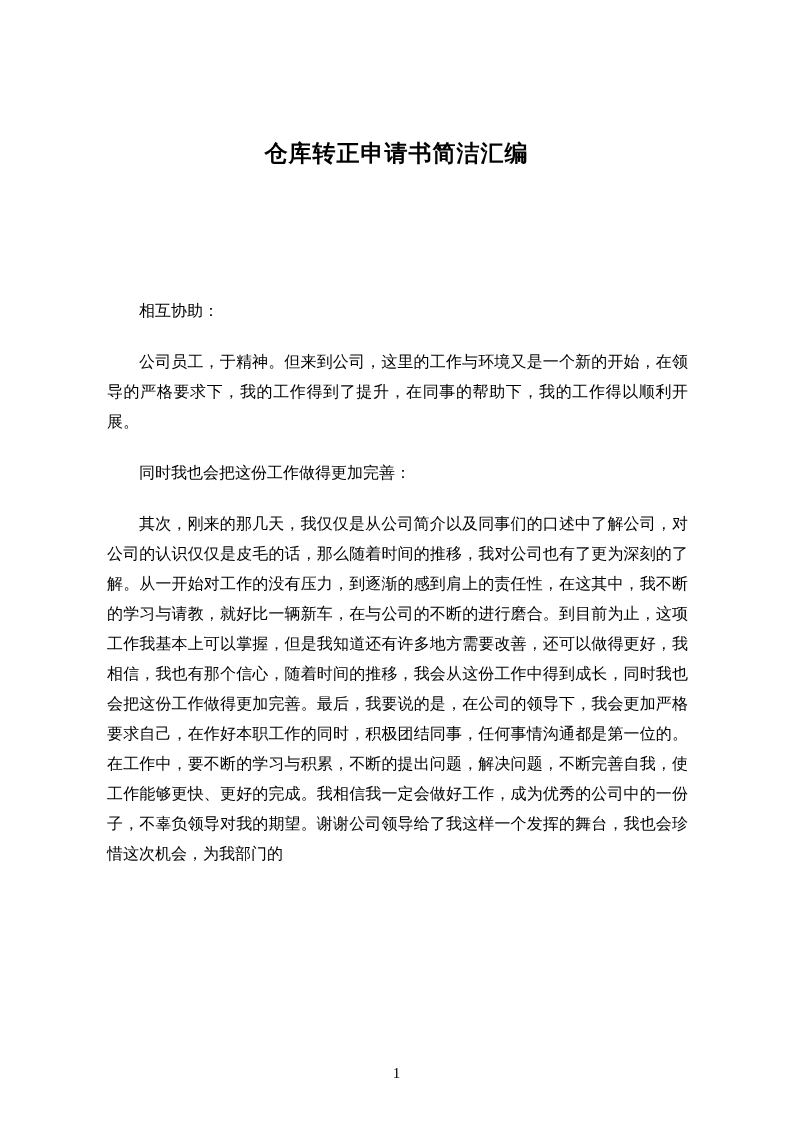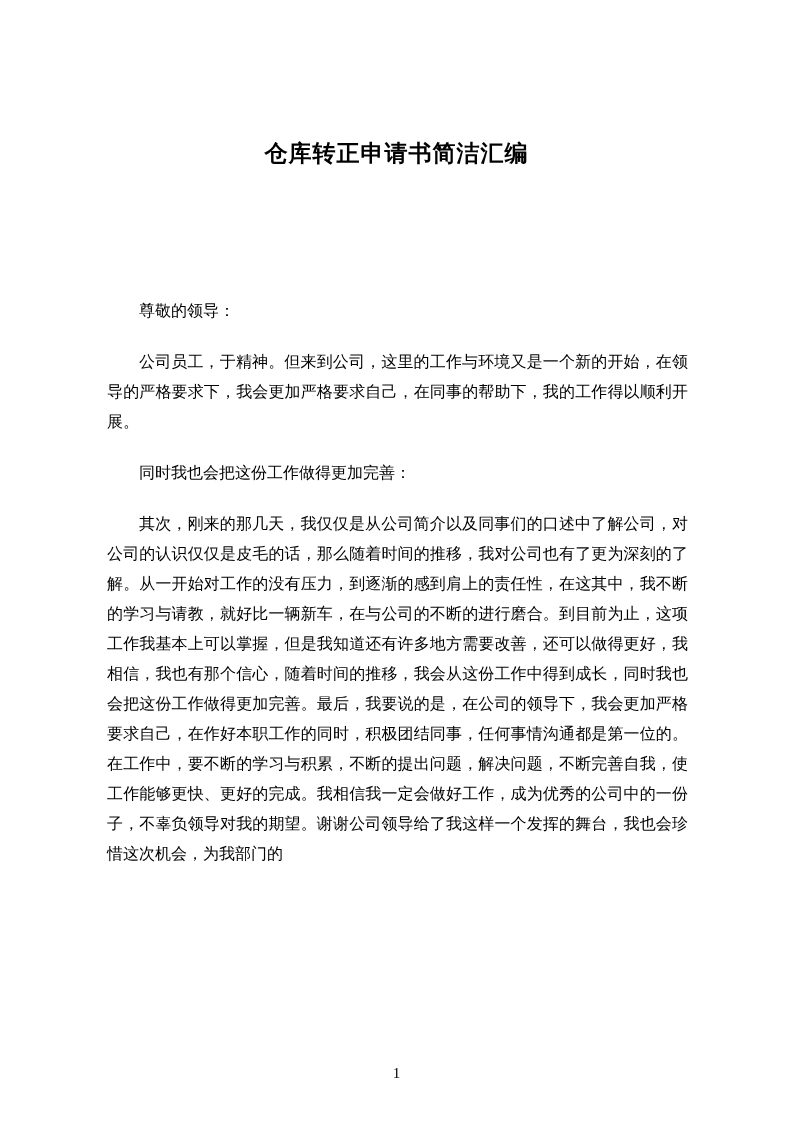--- a/index.html
+++ b/index.html
@@ -50,21 +50,21 @@
   }
 </style>
 </head>
 <body>
 
 <div class="page">
 
   <h1 class="doc-title">仓库转正申请书简洁汇编</h1>
 
   <div class="doc-body">
-    <p>尊敬的领导：</p>
-    <p>公司员工，于精神。但来到公司，这里的工作与环境又是一个新的开始，在领导的严格要求下，我会更加严格要求自己，在同事的帮助下，我的工作得以顺利开展。</p>
+    <p>相互协助：</p>
+    <p>公司员工，于精神。但来到公司，这里的工作与环境又是一个新的开始，在领导的严格要求下，我的工作得到了提升，在同事的帮助下，我的工作得以顺利开展。</p>
     <p>同时我也会把这份工作做得更加完善：</p>
     <p>其次，刚来的那几天，我仅仅是从公司简介以及同事们的口述中了解公司，对公司的认识仅仅是皮毛的话，那么随着时间的推移，我对公司也有了更为深刻的了解。从一开始对工作的没有压力，到逐渐的感到肩上的责任性，在这其中，我不断的学习与请教，就好比一辆新车，在与公司的不断的进行磨合。到目前为止，这项工作我基本上可以掌握，但是我知道还有许多地方需要改善，还可以做得更好，我相信，我也有那个信心，随着时间的推移，我会从这份工作中得到成长，同时我也会把这份工作做得更加完善。最后，我要说的是，在公司的领导下，我会更加严格要求自己，在作好本职工作的同时，积极团结同事，任何事情沟通都是第一位的。在工作中，要不断的学习与积累，不断的提出问题，解决问题，不断完善自我，使工作能够更快、更好的完成。我相信我一定会做好工作，成为优秀的公司中的一份子，不辜负领导对我的期望。谢谢公司领导给了我这样一个发挥的舞台，我也会珍惜这次机会，为我部门的</p>
   </div>
 
   <div class="page-number">1</div>
 
 </div>
 
 </body></html>

